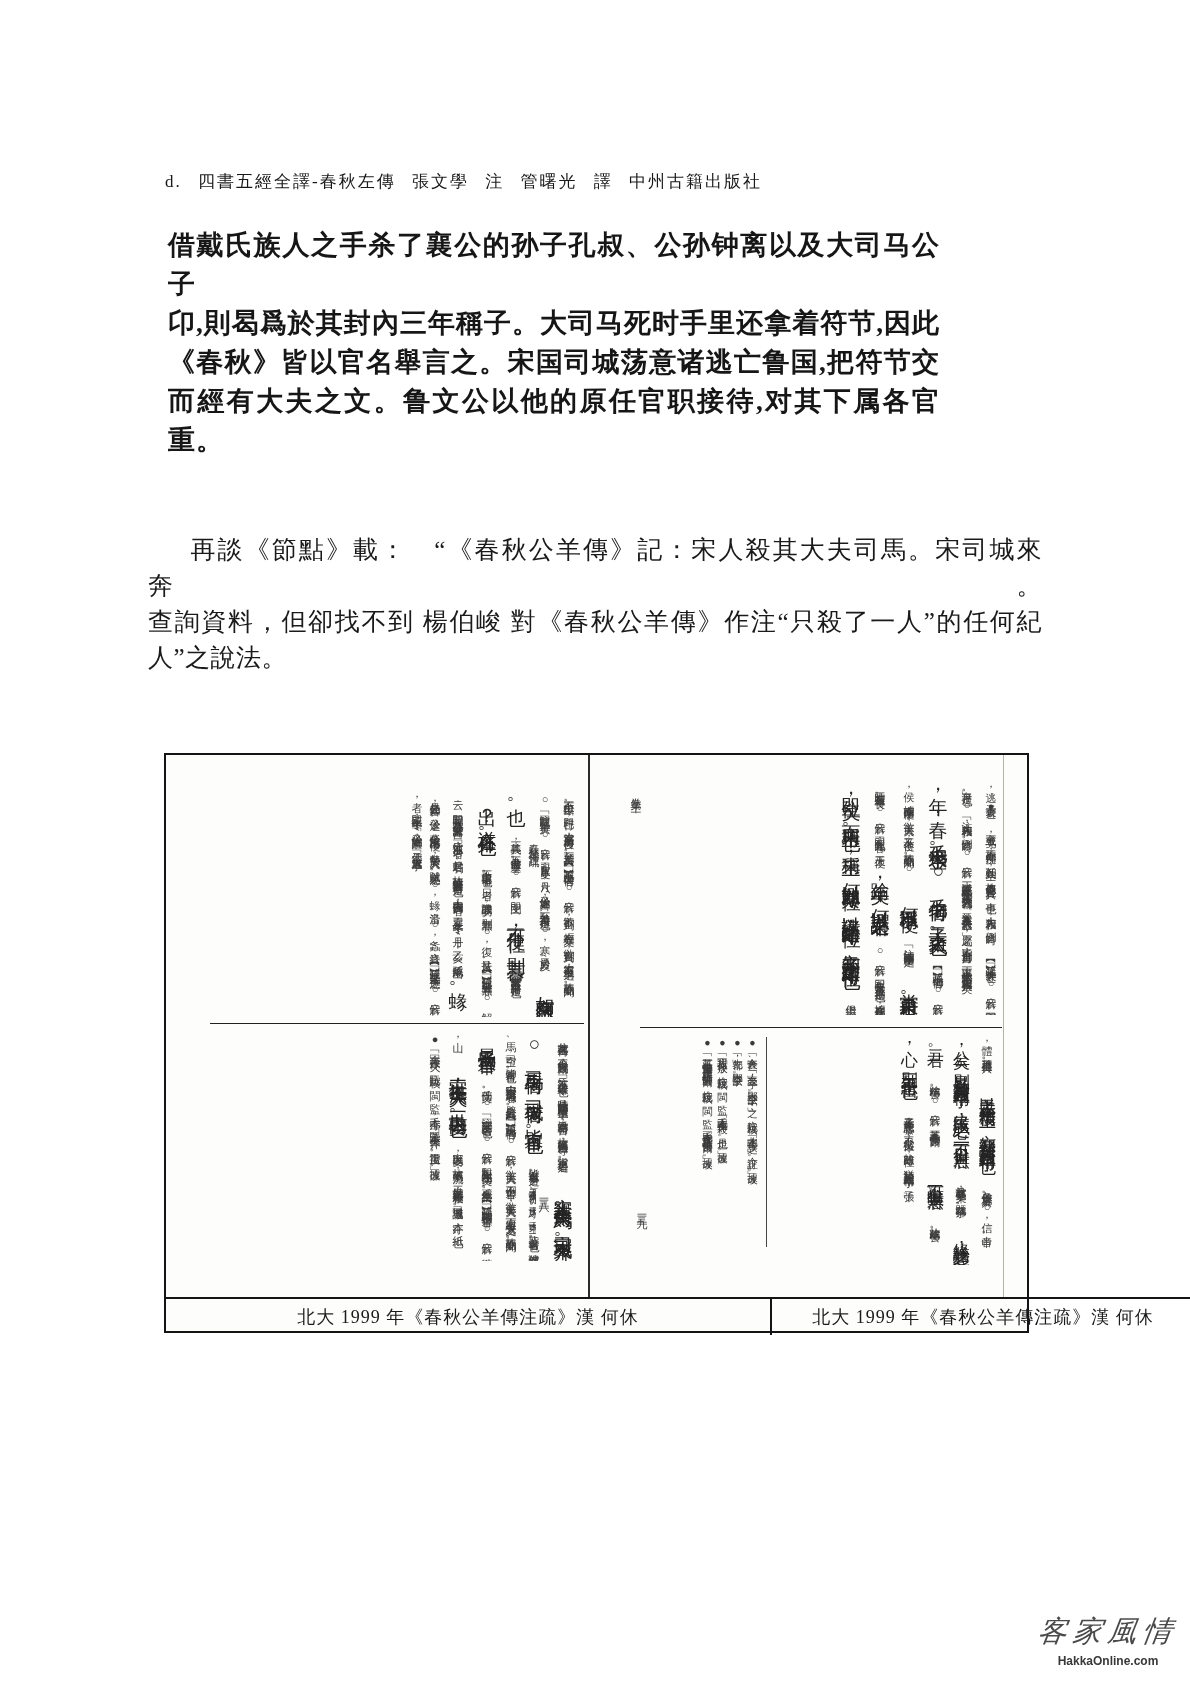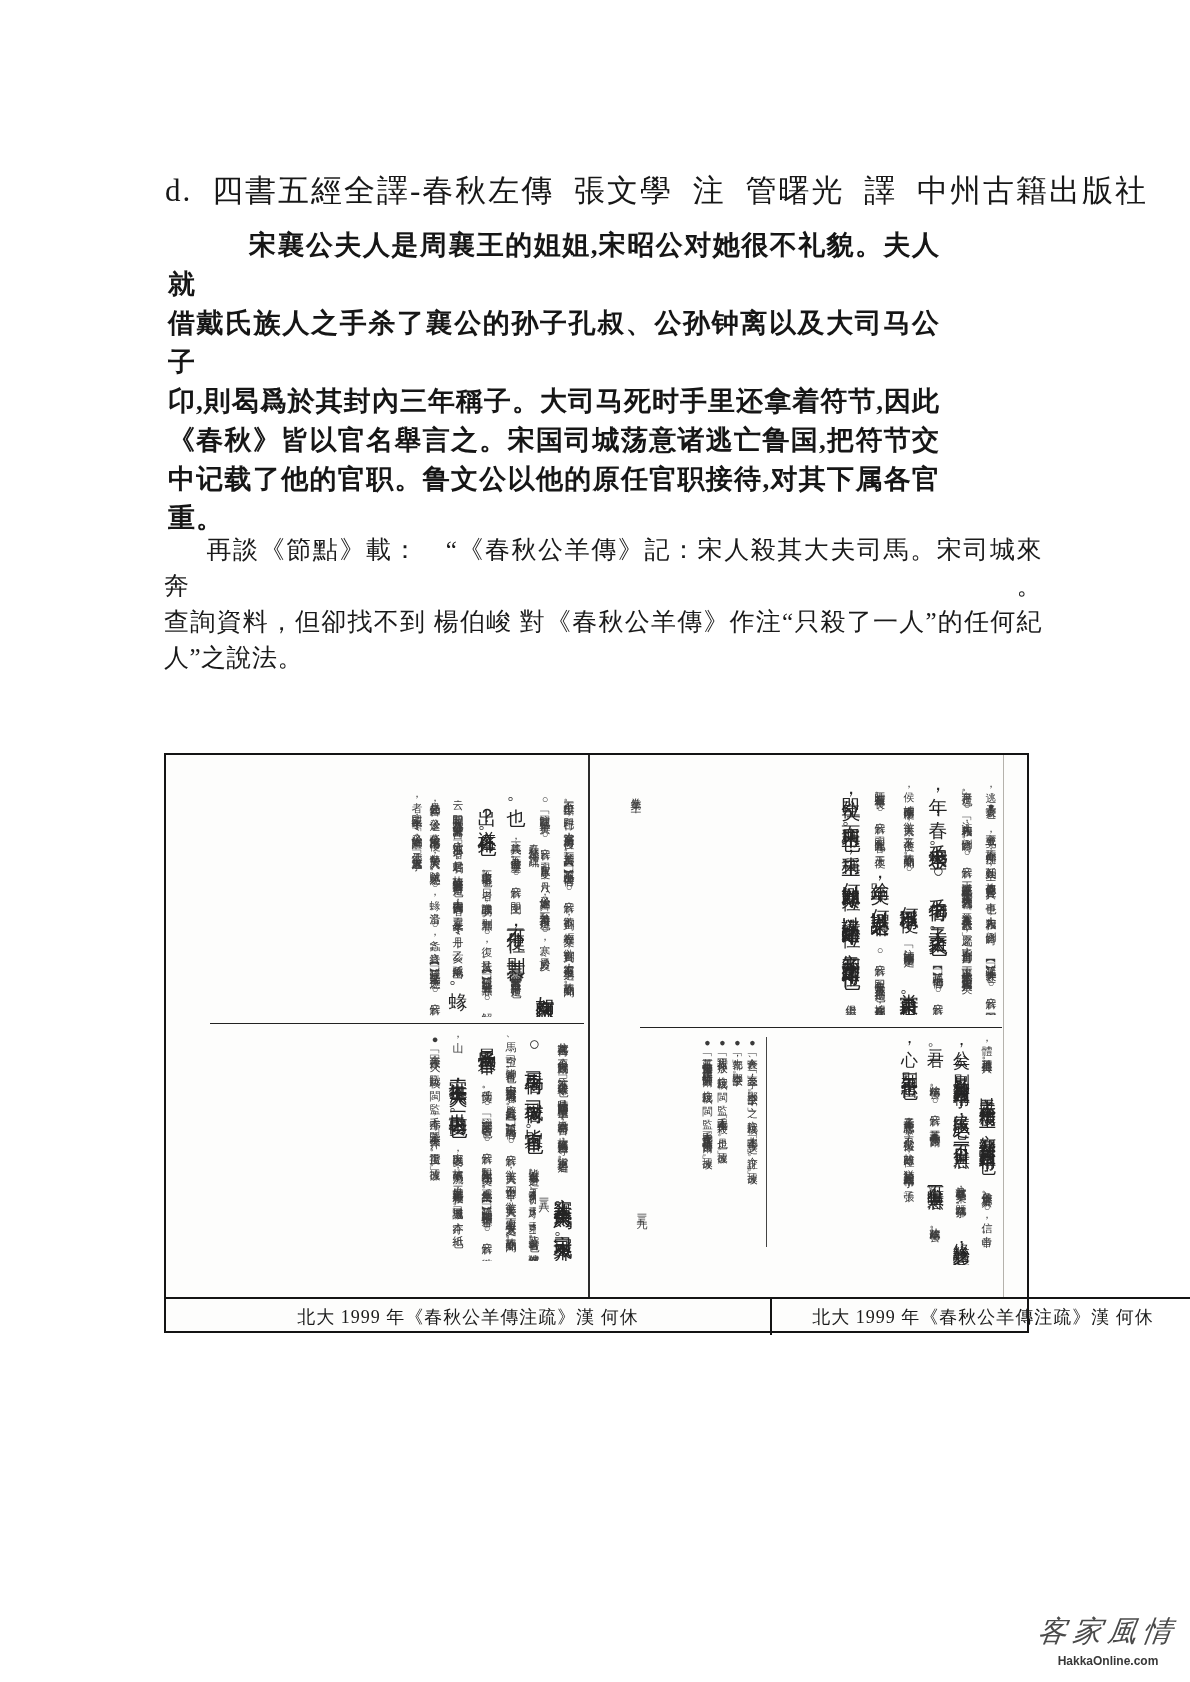--- a/index.html
+++ b/index.html
@@ -4,38 +4,38 @@
 <style>
   html,body{margin:0;padding:0;}
   body{
     width:1190px;height:1682px;position:relative;background:#ffffff;
     font-family:"Liberation Serif","DejaVu Serif",serif;color:#1c1c1c;
     overflow:hidden;
   }
   
   .doc-heading{
     position:absolute;left:165px;top:170px;
-    font-size:31px;letter-spacing:2px;word-spacing:10px;color:#181818;
+    font-size:17px;letter-spacing:2px;word-spacing:10px;color:#181818;
     white-space:nowrap;
   }
   
   .para1{
     position:absolute;left:168px;top:226px;width:772px;
     font-size:27px;line-height:39px;font-weight:bold;color:#161616;
     letter-spacing:1px;
   }
   .para1 .pline{text-align:justify;text-align-last:justify;}
   .para1 .pline.first{text-indent:3em;}
   .para1 .pline.last{text-align-last:left;}
   
   .para2{
     position:absolute;left:148px;top:532px;width:894px;
     font-size:25px;line-height:36px;color:#1a1a1a;letter-spacing:.5px;
   }
-  .para2 .pline{text-align:justify;text-align-last:justify;margin-left:16px;}
+  .para2 .pline{text-align:justify;text-align-last:justify;}
   .para2 .pline.first{text-indent:1.7em;}
   .para2 .pline.last{text-align-last:left;}
   
   .figure{
     position:absolute;left:164px;top:753px;width:865px;height:580px;
     border:2px solid #141414;box-sizing:border-box;background:#fdfdfc;
   }
   .fig-content{position:absolute;left:0;top:0;width:861px;height:542px;overflow:hidden;}
   .scan-cell{position:absolute;top:0;height:542px;}
   .scan-cell.left{left:0;width:422px;}
@@ -80,25 +80,24 @@
     font-family:"Liberation Sans","DejaVu Sans",sans-serif;
     font-size:12px;font-weight:bold;color:#383838;margin-top:2px;white-space:nowrap;
   }
 </style>
 </head>
 <body>
 
 <div class="doc-heading">d.  四書五經全譯-春秋左傳  張文學 注  管曙光 譯  中州古籍出版社</div>
 
 <div class="para1">
-  <div class="pline first">宋襄公夫人是周襄王的姐姐,宋昭公对她很不礼貌。夫人就</div>
   <div class="pline">借戴氏族人之手杀了襄公的孙子孔叔、公孙钟离以及大司马公子</div>
   <div class="pline">卬,則曷爲於其封內三年稱子。大司马死时手里还拿着符节,因此</div>
   <div class="pline">《春秋》皆以官名舉言之。宋国司城荡意诸逃亡鲁国,把符节交</div>
-  <div class="pline">中记载了他的官职。鲁文公以他的原任官职接待,对其下属各官</div>
+  <div class="pline">而經有大夫之文。鲁文公以他的原任官职接待,对其下属各官</div>
   <div class="pline last">重。</div>
 </div>
 
 <div class="para2">
   <div class="pline first">再談《節點》載：　“《春秋公羊傳》記：宋人殺其大夫司馬。宋司城來奔。</div>
   <div class="pline">查詢資料，但卻找不到 楊伯峻 對《春秋公羊傳》作注“只殺了一人”的任何紀</div>
   <div class="pline last">人”之說法。</div>
 </div>
 
 <div class="figure">

